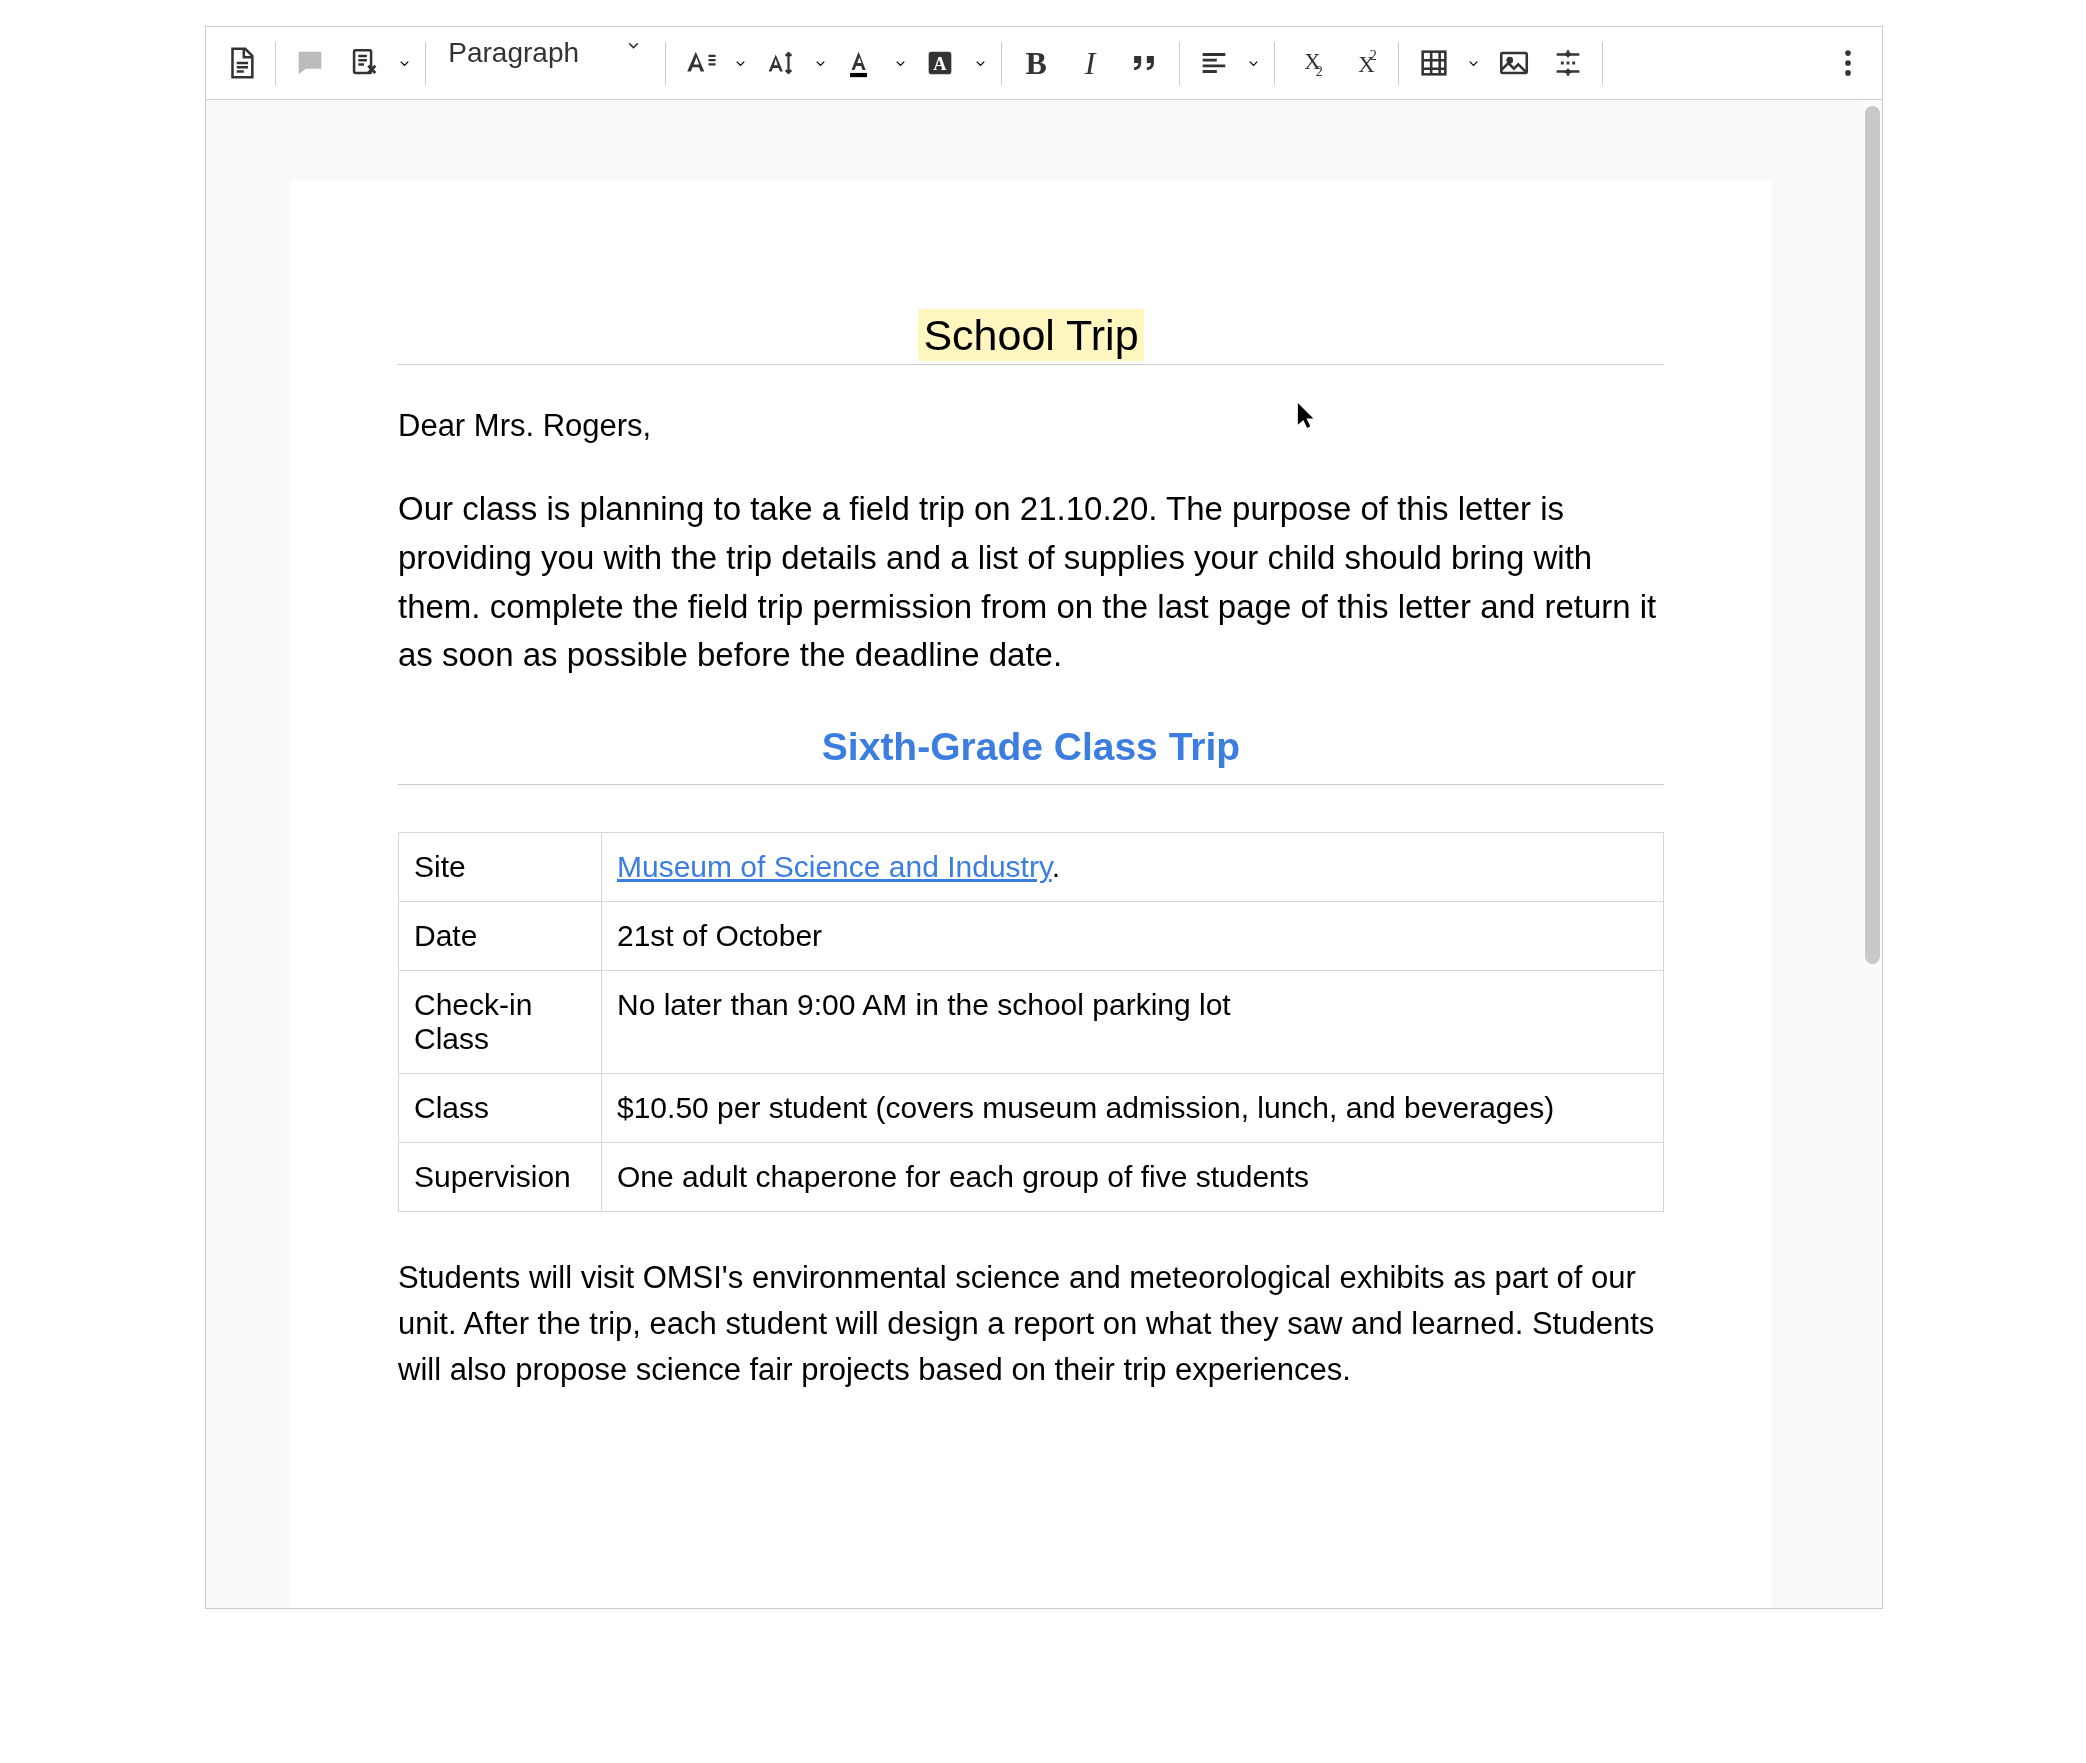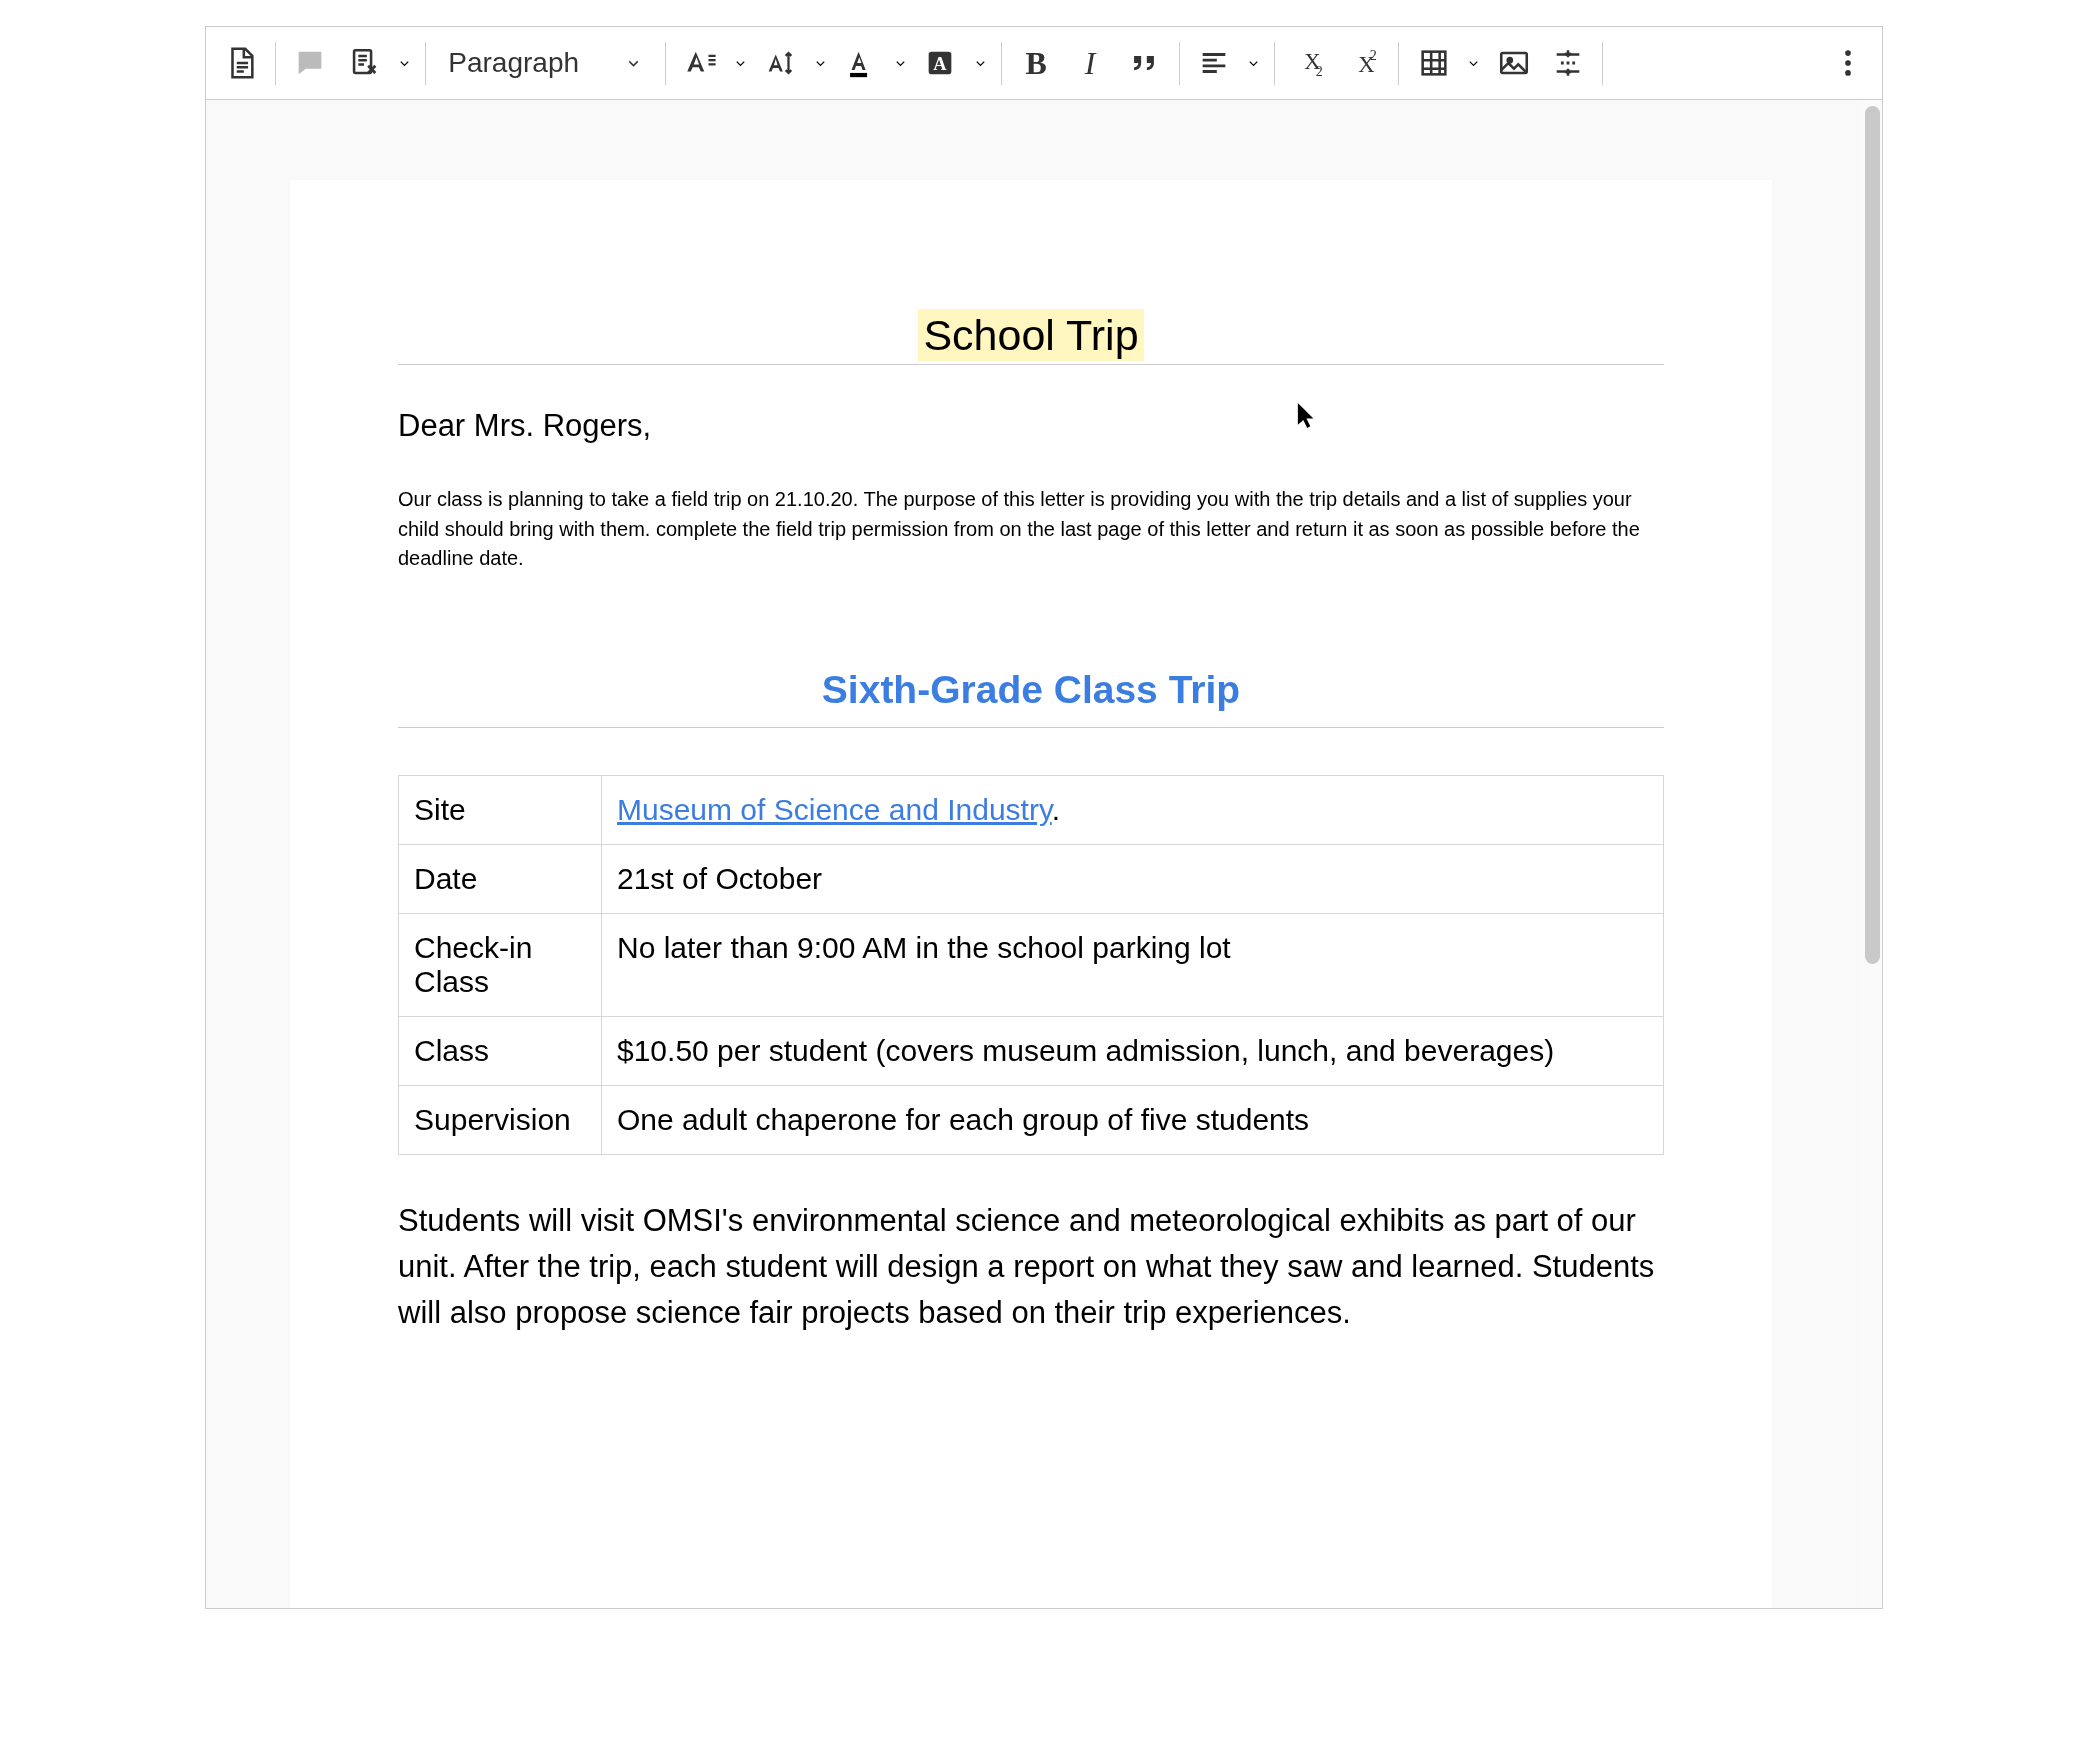--- a/index.html
+++ b/index.html
@@ -56,21 +56,20 @@
     }
     .tb-dropdown-caret svg { width: 15px; height: 15px; }
     .tb-combo {
       display: flex;
       align-items: center;
     }
     .paragraph-select {
       width: 224px;
       height: 52px;
       display: flex;
-      align-items: center;
       justify-content: space-between;
       padding: 0 15px;
       font-size: 28px;
       color: #333;
       cursor: pointer;
       border-radius: 3.7px;
     }
     svg { display: block; }
     .tb-btn svg { width: 34px; height: 34px; }
     .tb-icon-text { font-family: Georgia, serif; font-size: 32px; font-weight: 700; }
@@ -119,23 +118,23 @@
     .title-hr {
       border: none;
       border-top: 0.9px solid #ccc;
       margin: 0 0 43px 0;
     }
     .salutation {
       font-size: 31px;
       margin-bottom: 41px;
     }
     .body-para {
-      font-size: 20px;
+      font-size: 33px;
       line-height: 1.48;
-      margin-bottom: 94px;
+      margin-bottom: 45px;
     }
     .subheading {
       text-align: center;
       font-size: 39px;
       color: #3b7de0;
       margin-bottom: 15px;
     }
     .sub-hr {
       border: none;
       border-top: 0.9px solid #ccc;

